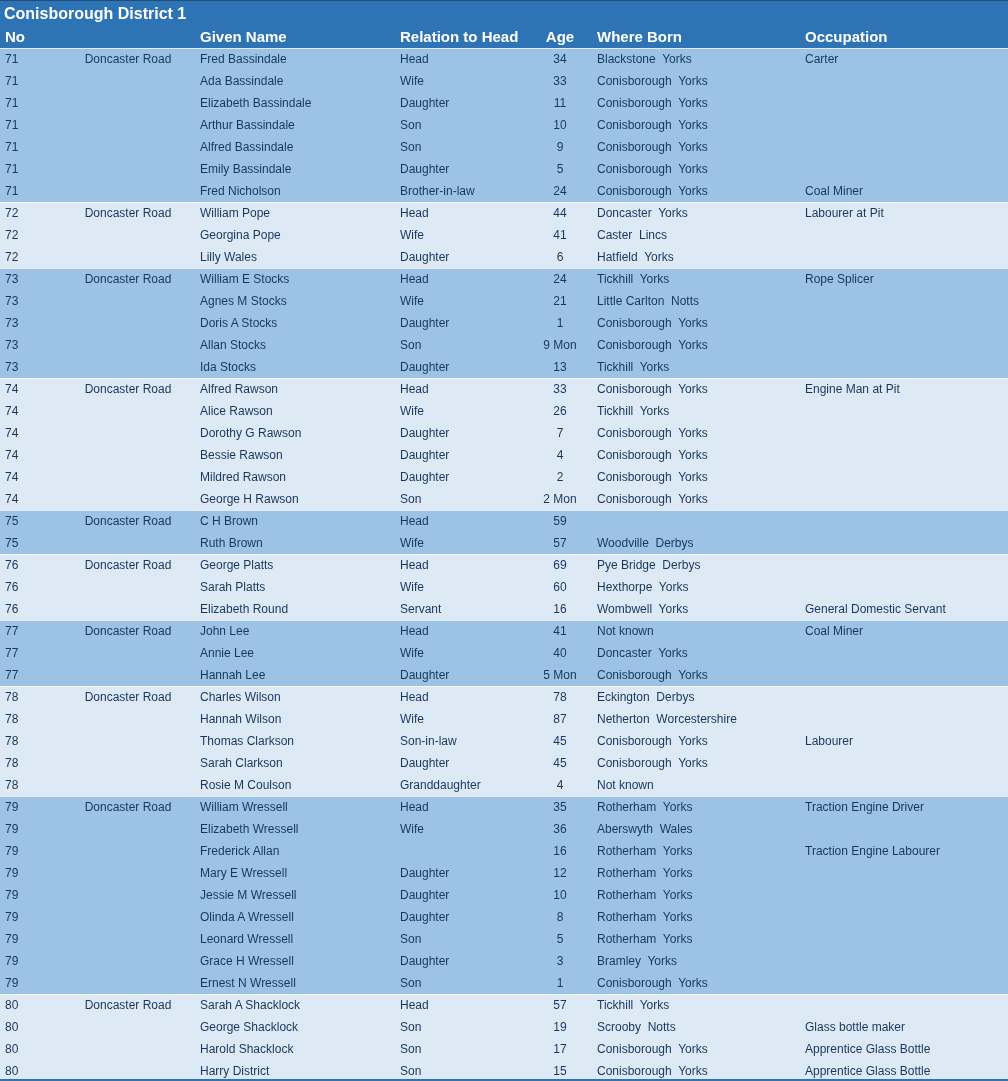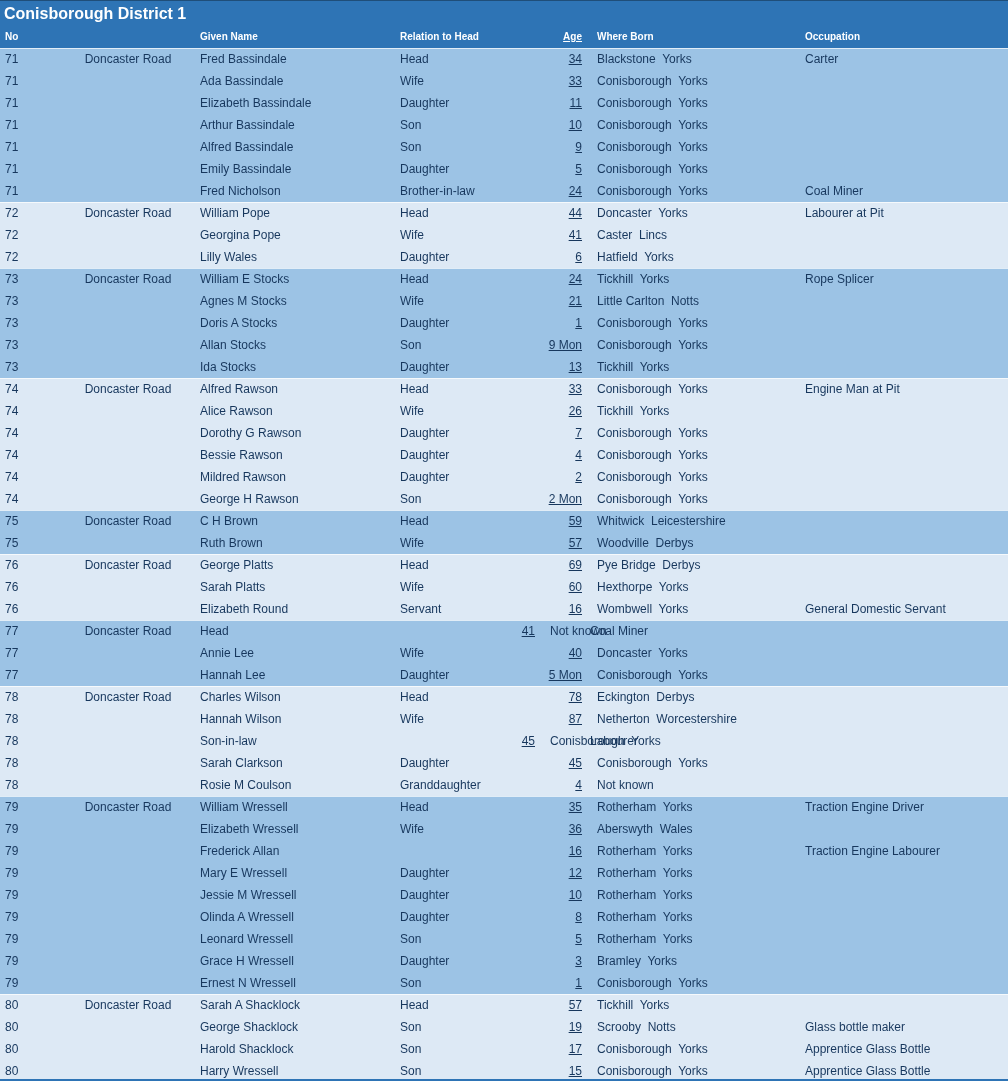--- a/index.html
+++ b/index.html
@@ -26,28 +26,28 @@
     height:25px;line-height:25px;
     padding-left:4px;
     font-weight:bold;font-size:16px;
     white-space:pre;
   }
   .cols,.row{
     display:grid;
     grid-template-columns:55px 143px 200px 140px 47px 215px auto;
     height:22px;line-height:22px;
   }
-  .cols{font-weight:bold;font-size:10px;}
+  .cols{font-weight:bold;font-size:15px;}
   .row{font-size:12px;}
   .cell{white-space:pre;overflow:visible;}
   .c0{padding-left:5px;}
   .c1{padding-left:3px;text-align:center;}
   .c2{padding-left:2px;}
   .c3{padding-left:2px;}
-  .c4{text-align:right;padding-right:3px;text-decoration:underline;}
+  .c4{text-align:center;padding-right:3px;}
   .c5{padding-left:12px;}
   .c6{padding-left:5px;}
   .group{box-shadow:inset 0 1px 0 rgba(255,255,255,0.7);}
   .group.dark{background:var(--band-dark);}
   .group.light{background:var(--band-light);}
 </style>
 </head>
 <body>
 
 <div class="sheet">
@@ -261,21 +261,20 @@
           <div class="cell c6"></div>
         </div>
       </div>
       <div class="group dark">
         <div class="row">
           <div class="cell c0">75</div>
           <div class="cell c1">Doncaster Road</div>
           <div class="cell c2">C H Brown</div>
           <div class="cell c3">Head</div>
           <div class="cell c4">59</div>
-          <div class="cell c5">Whitwick  Leicestershire</div>
         </div>
         <div class="row">
           <div class="cell c0">75</div>
           <div class="cell c1"></div>
           <div class="cell c2">Ruth Brown</div>
           <div class="cell c3">Wife</div>
           <div class="cell c4">57</div>
           <div class="cell c5">Woodville  Derbys</div>
           <div class="cell c6"></div>
         </div>
@@ -306,20 +305,21 @@
           <div class="cell c3">Servant</div>
           <div class="cell c4">16</div>
           <div class="cell c5">Wombwell  Yorks</div>
           <div class="cell c6">General Domestic Servant</div>
         </div>
       </div>
       <div class="group dark">
         <div class="row">
           <div class="cell c0">77</div>
           <div class="cell c1">Doncaster Road</div>
+          <div class="cell c2">John Lee</div>
           <div class="cell c3">Head</div>
           <div class="cell c4">41</div>
           <div class="cell c5">Not known</div>
           <div class="cell c6">Coal Miner</div>
         </div>
         <div class="row">
           <div class="cell c0">77</div>
           <div class="cell c1"></div>
           <div class="cell c2">Annie Lee</div>
           <div class="cell c3">Wife</div>
@@ -352,20 +352,21 @@
           <div class="cell c1"></div>
           <div class="cell c2">Hannah Wilson</div>
           <div class="cell c3">Wife</div>
           <div class="cell c4">87</div>
           <div class="cell c5">Netherton  Worcestershire</div>
           <div class="cell c6"></div>
         </div>
         <div class="row">
           <div class="cell c0">78</div>
           <div class="cell c1"></div>
+          <div class="cell c2">Thomas Clarkson</div>
           <div class="cell c3">Son-in-law</div>
           <div class="cell c4">45</div>
           <div class="cell c5">Conisborough  Yorks</div>
           <div class="cell c6">Labourer</div>
         </div>
         <div class="row">
           <div class="cell c0">78</div>
           <div class="cell c1"></div>
           <div class="cell c2">Sarah Clarkson</div>
           <div class="cell c3">Daughter</div>
@@ -490,21 +491,21 @@
           <div class="cell c1"></div>
           <div class="cell c2">Harold Shacklock</div>
           <div class="cell c3">Son</div>
           <div class="cell c4">17</div>
           <div class="cell c5">Conisborough  Yorks</div>
           <div class="cell c6">Apprentice Glass Bottle</div>
         </div>
         <div class="row">
           <div class="cell c0">80</div>
           <div class="cell c1"></div>
-          <div class="cell c2">Harry Wressell</div>
+          <div class="cell c2">Harry District</div>
           <div class="cell c3">Son</div>
           <div class="cell c4">15</div>
           <div class="cell c5">Conisborough  Yorks</div>
           <div class="cell c6">Apprentice Glass Bottle</div>
         </div>
       </div>
     </div>
 </div>
 
 </body></html>

